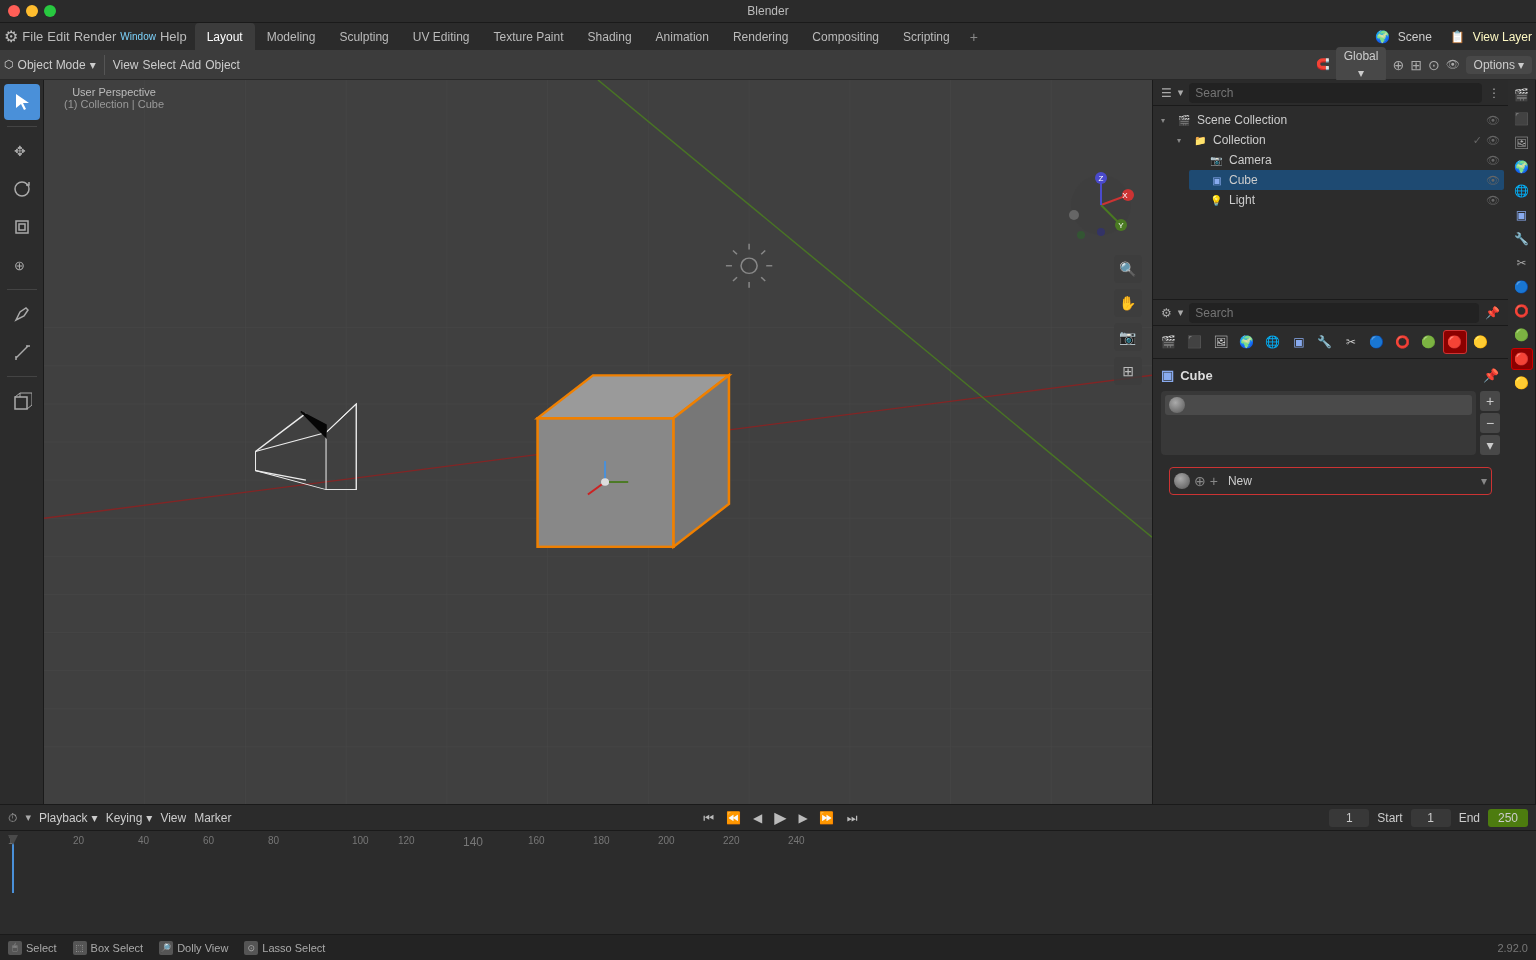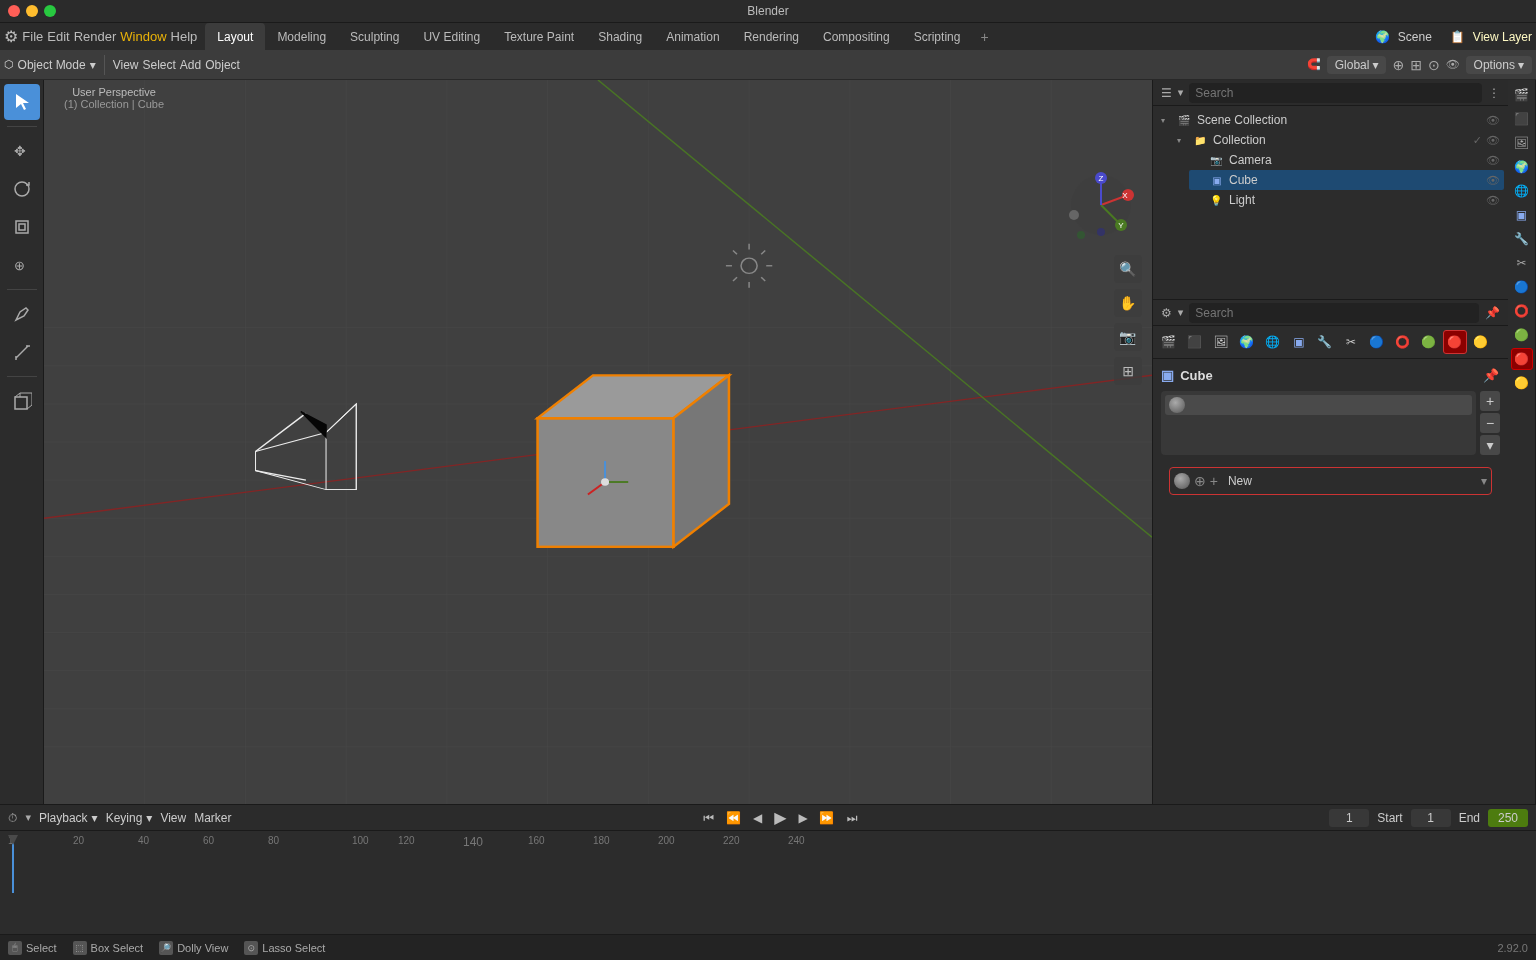--- a/index.html
+++ b/index.html
@@ -428,21 +428,21 @@
   </div>
   <span class="title-text">Blender</span>
 </div>
 
 <div class="tabs-bar">
   <div class="tabs-left-icons">
     <span style="font-size:16px;color:#bbb;">⚙</span>
     <span style="font-size:13px;color:#bbb;">File</span>
     <span style="font-size:13px;color:#bbb;">Edit</span>
     <span style="font-size:13px;color:#bbb;">Render</span>
-    <span style="font-size:13px;color:#eab308;">Window</span>
+    <span style="font-size:10px;color:#7dd3fc;">Window</span>
     <span style="font-size:13px;color:#bbb;">Help</span>
   </div>
   <div class="tab-item active">Layout</div>
   <div class="tab-item">Modeling</div>
   <div class="tab-item">Sculpting</div>
   <div class="tab-item">UV Editing</div>
   <div class="tab-item">Texture Paint</div>
   <div class="tab-item">Shading</div>
   <div class="tab-item">Animation</div>
   <div class="tab-item">Rendering</div>
@@ -463,21 +463,21 @@
     <span>Object Mode</span>
     <span>▾</span>
   </div>
   <div class="toolbar-separator"></div>
   <span style="color:#ccc;cursor:pointer;">View</span>
   <span style="color:#ccc;cursor:pointer;">Select</span>
   <span style="color:#ccc;cursor:pointer;">Add</span>
   <span style="color:#ccc;cursor:pointer;">Object</span>
   <div style="margin-left:auto;display:flex;align-items:center;gap:6px;">
     <span style="color:#aaa;font-size:11px;">🧲</span>
-    <div style="display:flex;align-items:center;gap:3px;background:#484848;padding:2px 8px;border-radius:4px;">
+    <div style="display:flex;align-items:center;gap:3px;background:#484848;padding:2px 8px;border-radius:4px;flex-direction:column;">
       <span>Global</span>
       <span>▾</span>
     </div>
     <span style="color:#aaa;font-size:14px;">⊕</span>
     <span style="color:#aaa;font-size:14px;">⊞</span>
     <span style="color:#aaa;font-size:14px;">⊙</span>
     <span style="color:#aaa;font-size:11px;">👁</span>
     <div style="display:flex;align-items:center;gap:3px;background:#484848;padding:2px 8px;border-radius:4px;">
       <span>Options</span>
       <span>▾</span>

